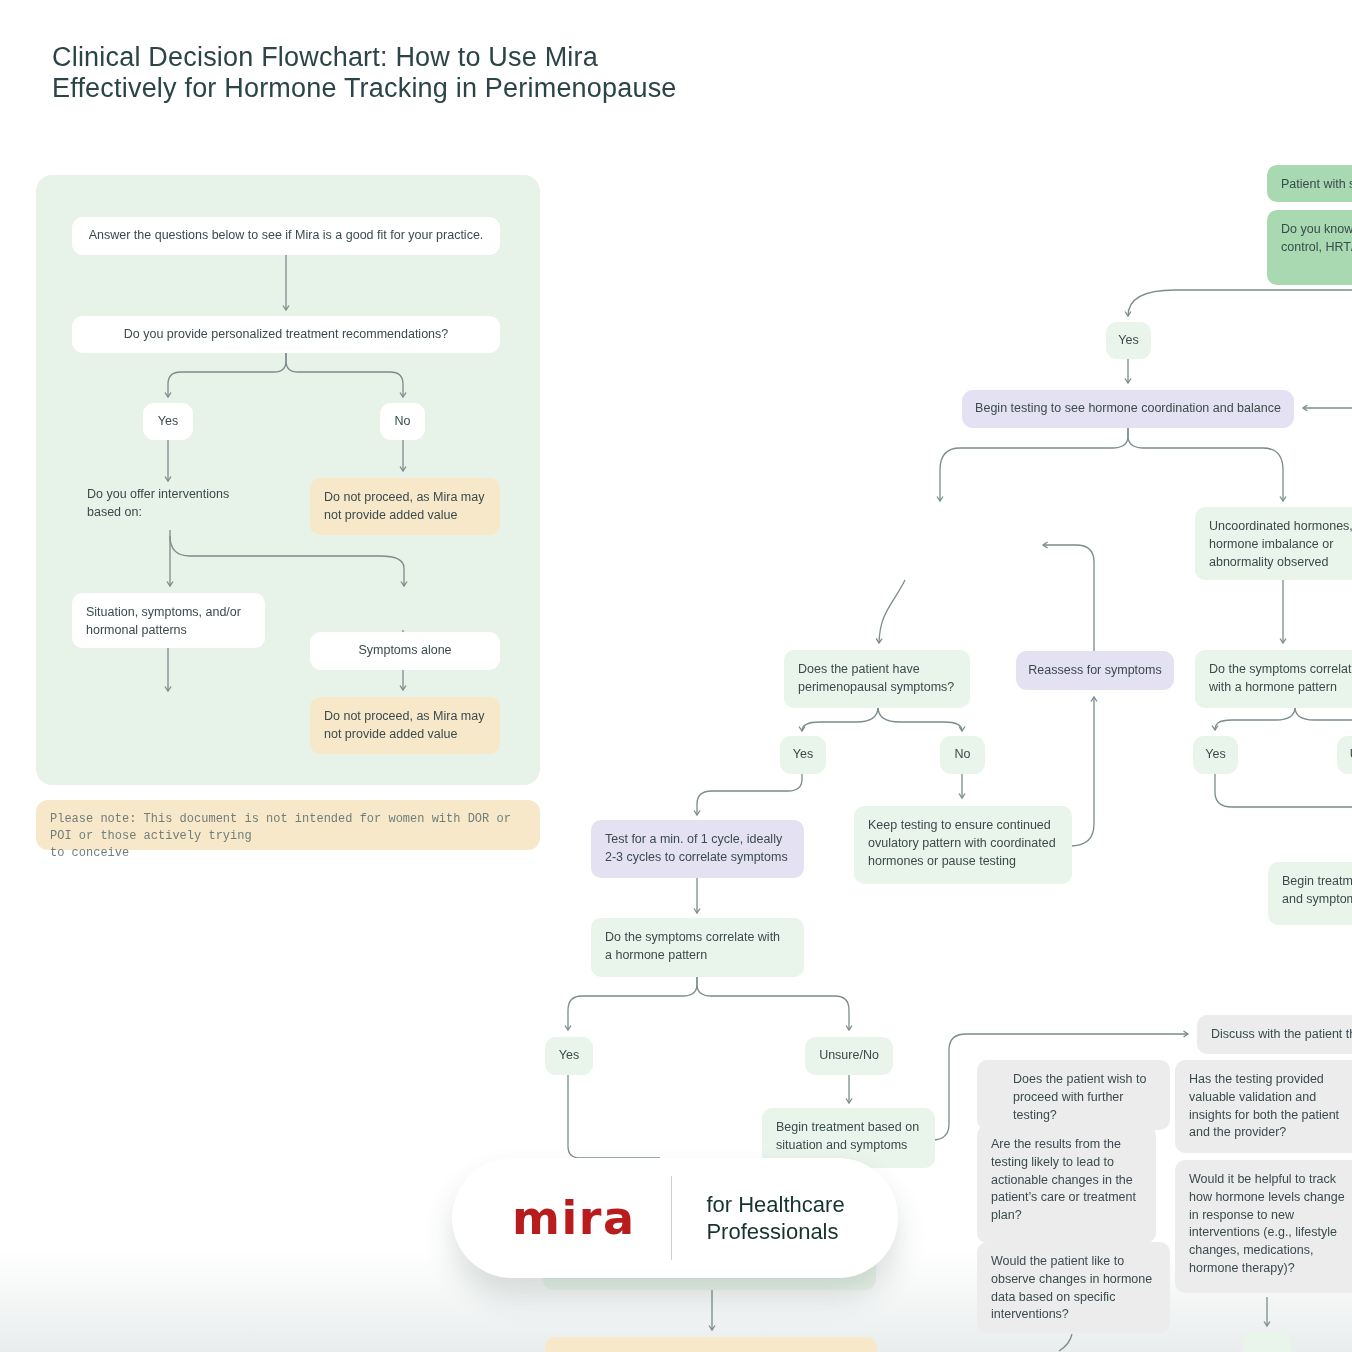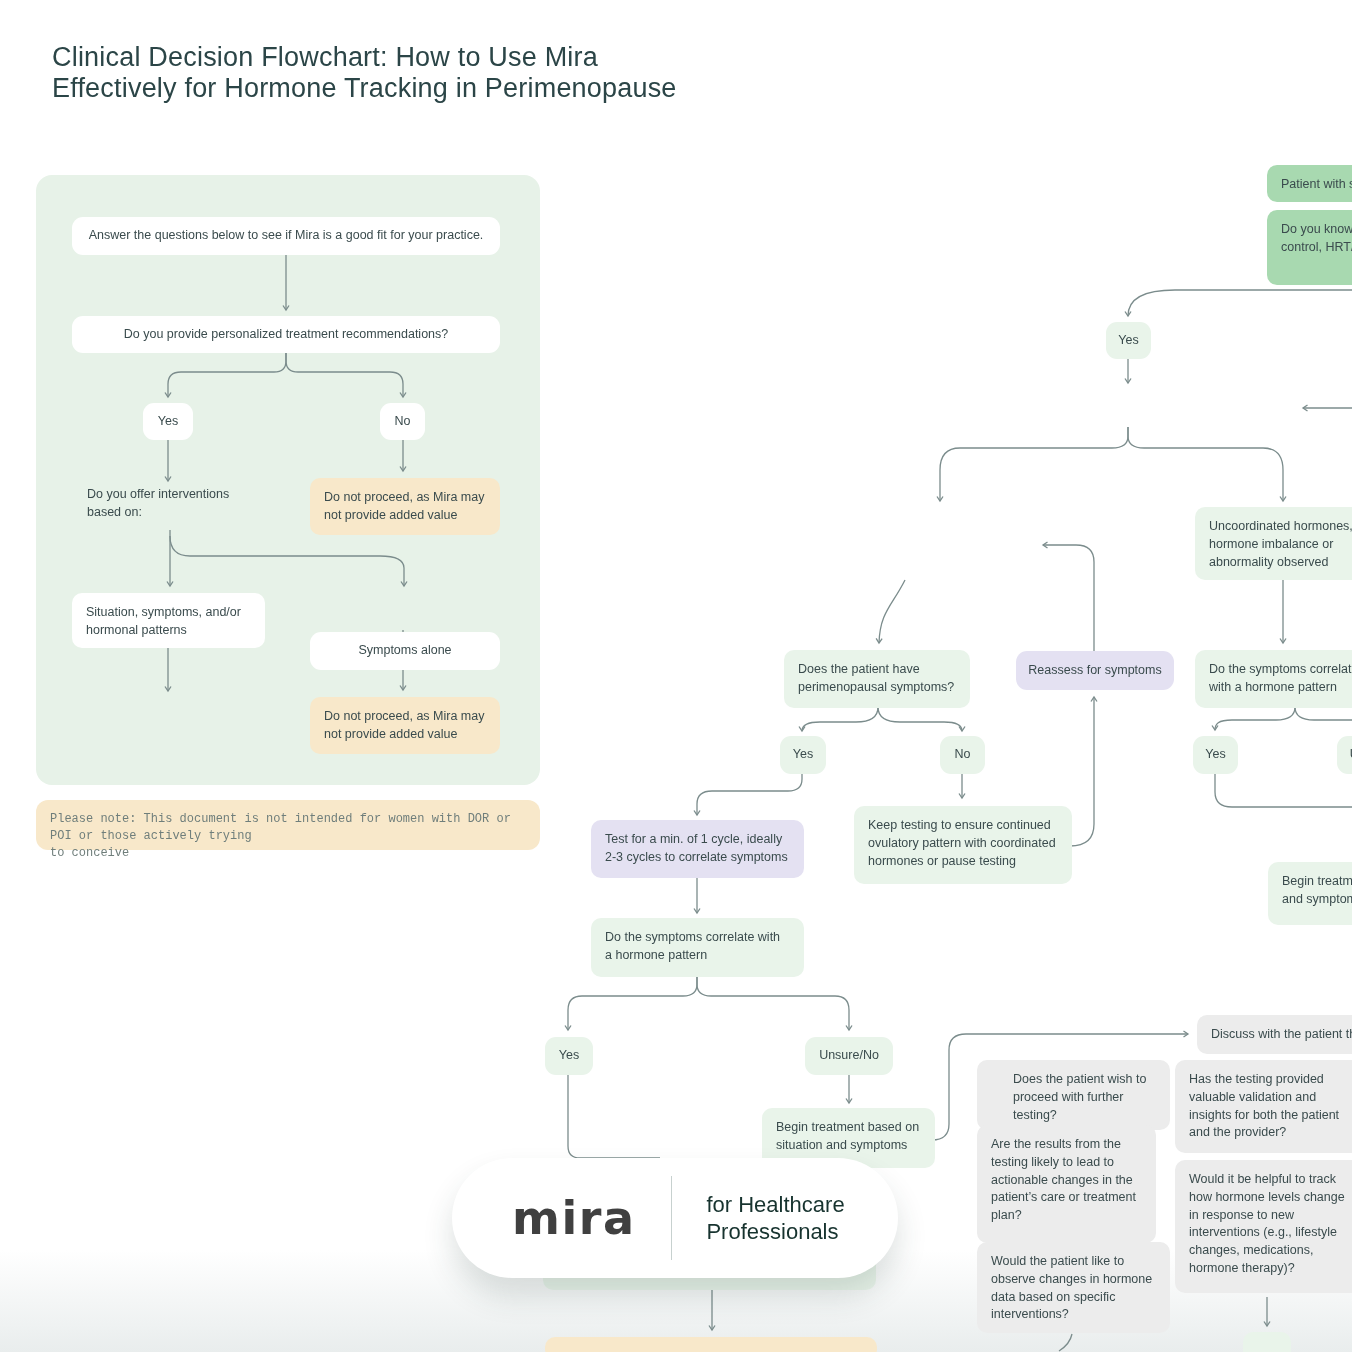--- a/index.html
+++ b/index.html
@@ -19,21 +19,21 @@
   .gray{background:#ececec;}
   .center{display:flex;align-items:center;justify-content:center;text-align:center;padding:6px 8px;border-radius:11px;}
   .plain{background:none;padding:0;border-radius:0;}
   .note-text{color:#6f7e7b;font-size:12px;}
   svg.arrows{position:absolute;left:0;top:0;z-index:2;}
   .bottom-fade{position:absolute;left:0;top:1250px;width:1352px;height:102px;z-index:1;
                background:linear-gradient(180deg,rgba(236,239,239,0) 0%,#e9eded 100%);}
   .badge{position:absolute;left:452px;top:1158px;width:446px;height:120px;background:#ffffff;
          border-radius:62px;z-index:5;display:flex;align-items:center;
          box-shadow:0 18px 30px rgba(40,60,55,.16);}
-  .logo{font-size:46px;font-weight:700;letter-spacing:1.5px;color:#404040;margin-left:60px;
+  .logo{font-size:46px;font-weight:700;letter-spacing:1.5px;color:#b91c1c;margin-left:60px;
         font-family:"DejaVu Sans","Liberation Sans",sans-serif;}
   .badge-divider{width:1px;height:84px;background:#c7d1cf;margin:0 34px 0 36px;}
   .tagline{font-size:22px;line-height:1.25;color:#17332f;white-space:pre-line;}
   .dark-line{position:absolute;z-index:3;background:#565e60;}
   .gray-line{position:absolute;z-index:3;background:#9aa5a3;}
 </style>
 </head>
 <body>
 
 <div id="page">
@@ -104,20 +104,21 @@
   <div class="box white center" style="left:310px;top:593px;width:190px;height:38px;margin-top:39px;">Symptoms alone</div>
   <div class="box tan" style="left:310px;top:697px;width:190px;height:57px;">Do not proceed, as Mira may
 not provide added value</div>
   <div class="box tan note-text" style="left:36px;top:800px;width:504px;height:50px;border-radius:12px;font-family:Liberation Mono, monospace;">Please note: This document is not intended for women with DOR or POI or those actively trying
 to conceive</div>
 
   <div class="box mgreen" style="left:1267px;top:165px;width:290px;height:37px;">Patient with suspected perimenopause</div>
   <div class="box mgreen" style="left:1267px;top:210px;width:290px;height:75px;">Do you know if the patient is on birth
 control, HRT/MHT or other medications?</div>
   <div class="box lgreen center" style="left:1106px;top:322px;width:45px;height:37px;">Yes</div>
+  <div class="box purple center" style="left:962px;top:390px;width:332px;height:38px;">Begin testing to see hormone coordination and balance</div>
   <div class="box lgreen" style="left:1195px;top:507px;width:230px;height:73px;">Uncoordinated  hormones,
 hormone imbalance or
 abnormality observed</div>
   <div class="box lgreen" style="left:784px;top:650px;width:186px;height:58px;">Does the patient have
 perimenopausal symptoms?</div>
   <div class="box purple center" style="left:1016px;top:651px;width:158px;height:39px;">Reassess for symptoms</div>
   <div class="box lgreen" style="left:1195px;top:650px;width:210px;height:58px;">Do the symptoms correlate
 with a hormone pattern</div>
   <div class="box lgreen center" style="left:780px;top:736px;width:46px;height:38px;">Yes</div>
   <div class="box lgreen center" style="left:940px;top:736px;width:45px;height:38px;">No</div>

